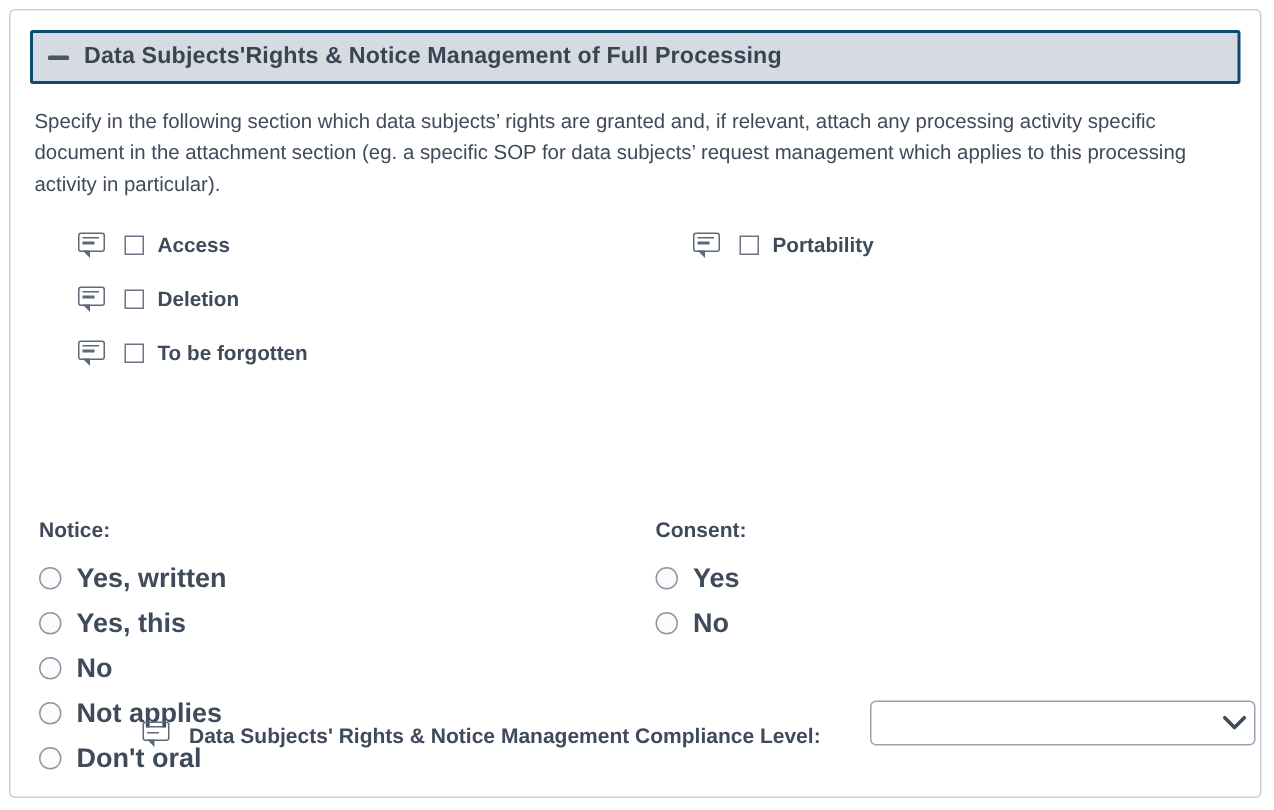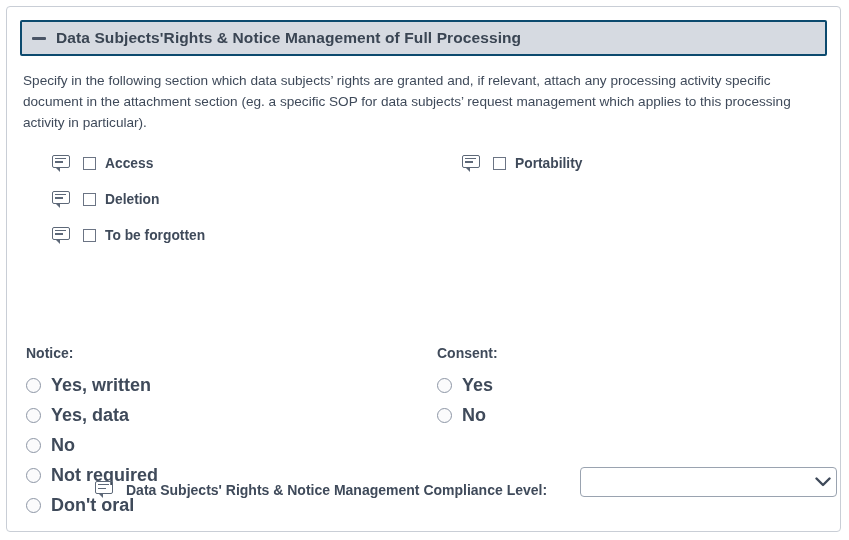--- a/index.html
+++ b/index.html
@@ -295,29 +295,29 @@
   <div class="groups">
 
     <div class="group notice">
       <div class="group-title">Notice:</div>
       <div class="radio-row">
         <span class="radio"></span>
         <span class="radio-label">Yes, written</span>
       </div>
       <div class="radio-row">
         <span class="radio"></span>
-        <span class="radio-label">Yes, data</span>
+        <span class="radio-label">Yes, this</span>
       </div>
       <div class="radio-row">
         <span class="radio"></span>
         <span class="radio-label">No</span>
       </div>
       <div class="radio-row">
         <span class="radio"></span>
-        <span class="radio-label">Not required</span>
+        <span class="radio-label">Not applies</span>
       </div>
       <div class="radio-row">
         <span class="radio"></span>
         <span class="radio-label">Don't oral</span>
       </div>
     </div>
 
     <div class="group consent">
       <div class="group-title">Consent:</div>
       <div class="radio-row">

